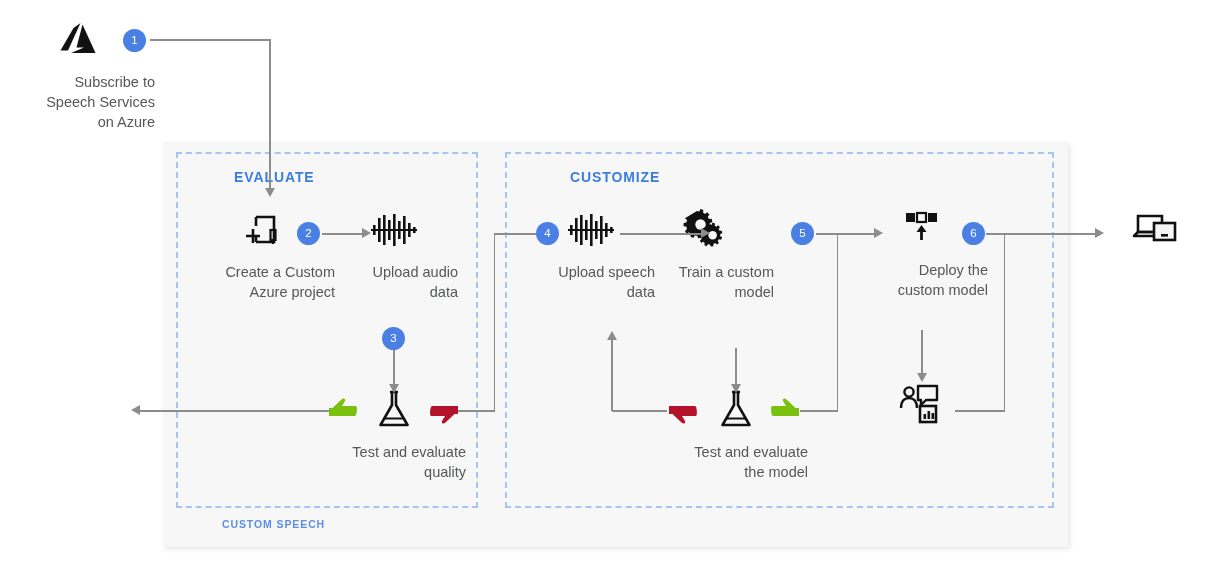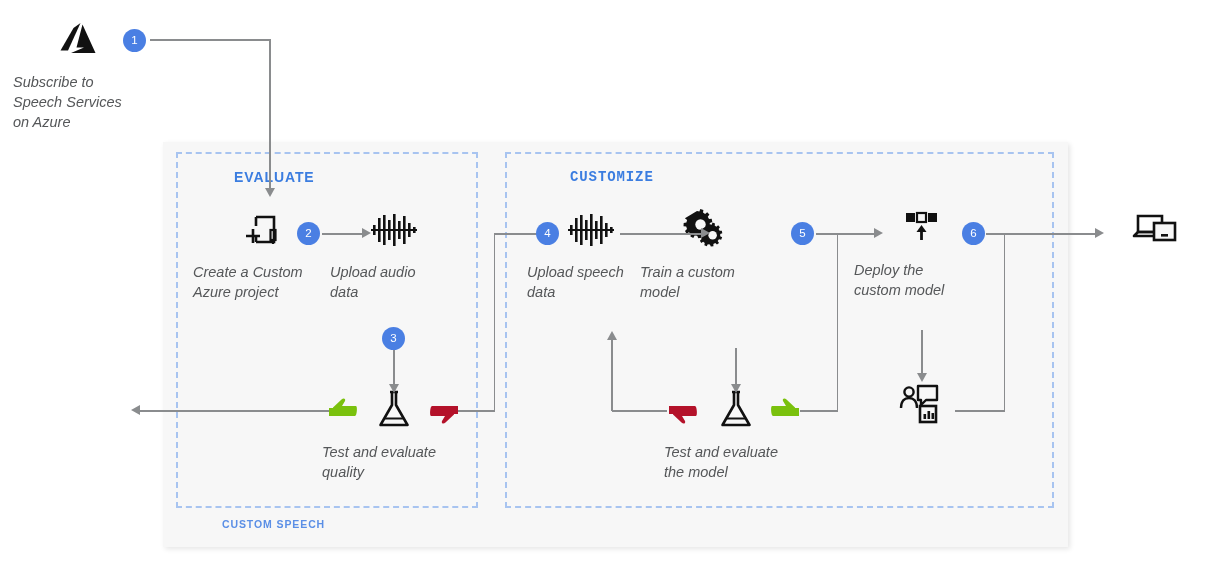--- a/index.html
+++ b/index.html
@@ -34,24 +34,24 @@
   }
   #zone-evaluate{left:176px;top:152px;width:298px;height:352px;}
   #zone-customize{left:505px;top:152px;width:545px;height:352px;}
   .zone-label{
     position:absolute;
     font-size:14px;font-weight:bold;letter-spacing:0.9px;
     color:#3b7de0;
     padding-left:44px;
   }
   #label-evaluate{left:190px;top:169px;}
-  #label-customize{left:526px;top:169px;font-family:Liberation Mono, monospace;}
-
-  
-  .node{position:absolute;text-align:left;font-style:italic;}
+  #label-customize{left:526px;top:169px;}
+
+  
+  .node{position:absolute;text-align:right;}
   .node .icon{height:48px;display:flex;align-items:center;justify-content:center;}
   .node .cap{
     margin-top:8px;
     font-size:14.5px;line-height:20px;color:#555759;
     white-space:pre-line;
   }
 
   
   .badge{
     position:absolute;width:23px;height:23px;border-radius:50%;

